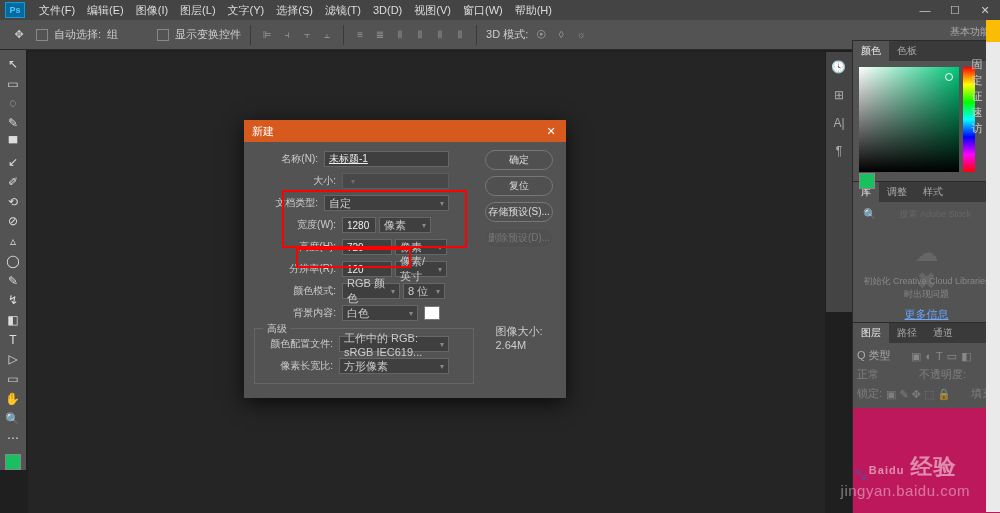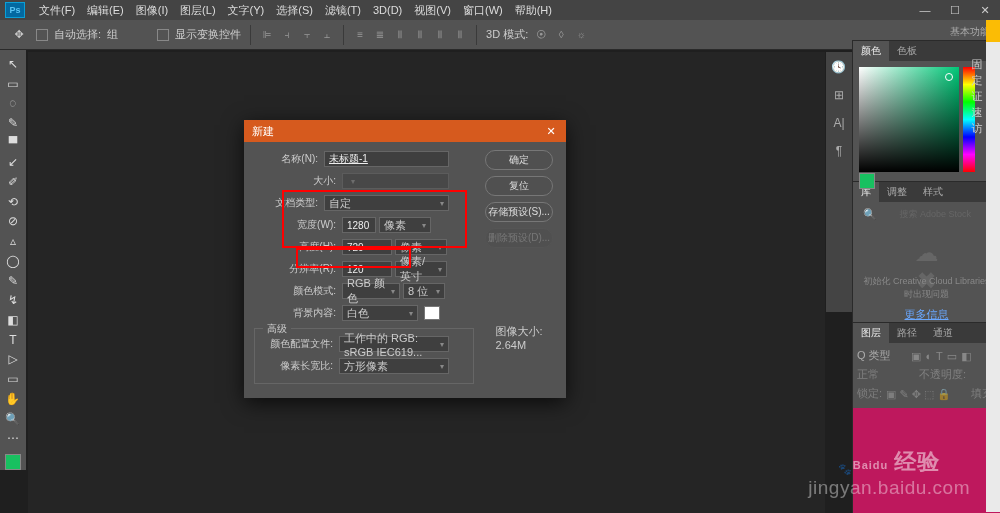--- a/index.html
+++ b/index.html
@@ -78,21 +78,21 @@
 
 
 .winctrl { position: absolute; right: 0; top: 0; display: flex; height: 20px; }
 .winctrl div { width: 30px; display: flex; align-items: center; justify-content: center; color: #ccc; font-size: 11px; cursor: pointer; }
 
 
 .wm { position: absolute; right: 30px; bottom: 14px; color: rgba(255,255,255,.5); text-align: center; font-family: Arial; }
 .wm .big { font-size: 32px; font-weight: bold; letter-spacing: 1px; }
 .wm .big .paw { display: inline-block; transform: translateY(4px); }
 .wm .cn { font-size: 22px; margin-left: 6px; }
-.wm .url { font-size: 19px; letter-spacing: .5px; opacity: .8; }
+.wm .url { font-size: 15px; letter-spacing: .5px; opacity: .8; }
 </style>
 </head>
 <body>
 
 <div class="menubar">
   <div class="ps-logo">Ps</div>
   <div class="menu-item">文件(F)</div>
   <div class="menu-item">编辑(E)</div>
   <div class="menu-item">图像(I)</div>
   <div class="menu-item">图层(L)</div>

